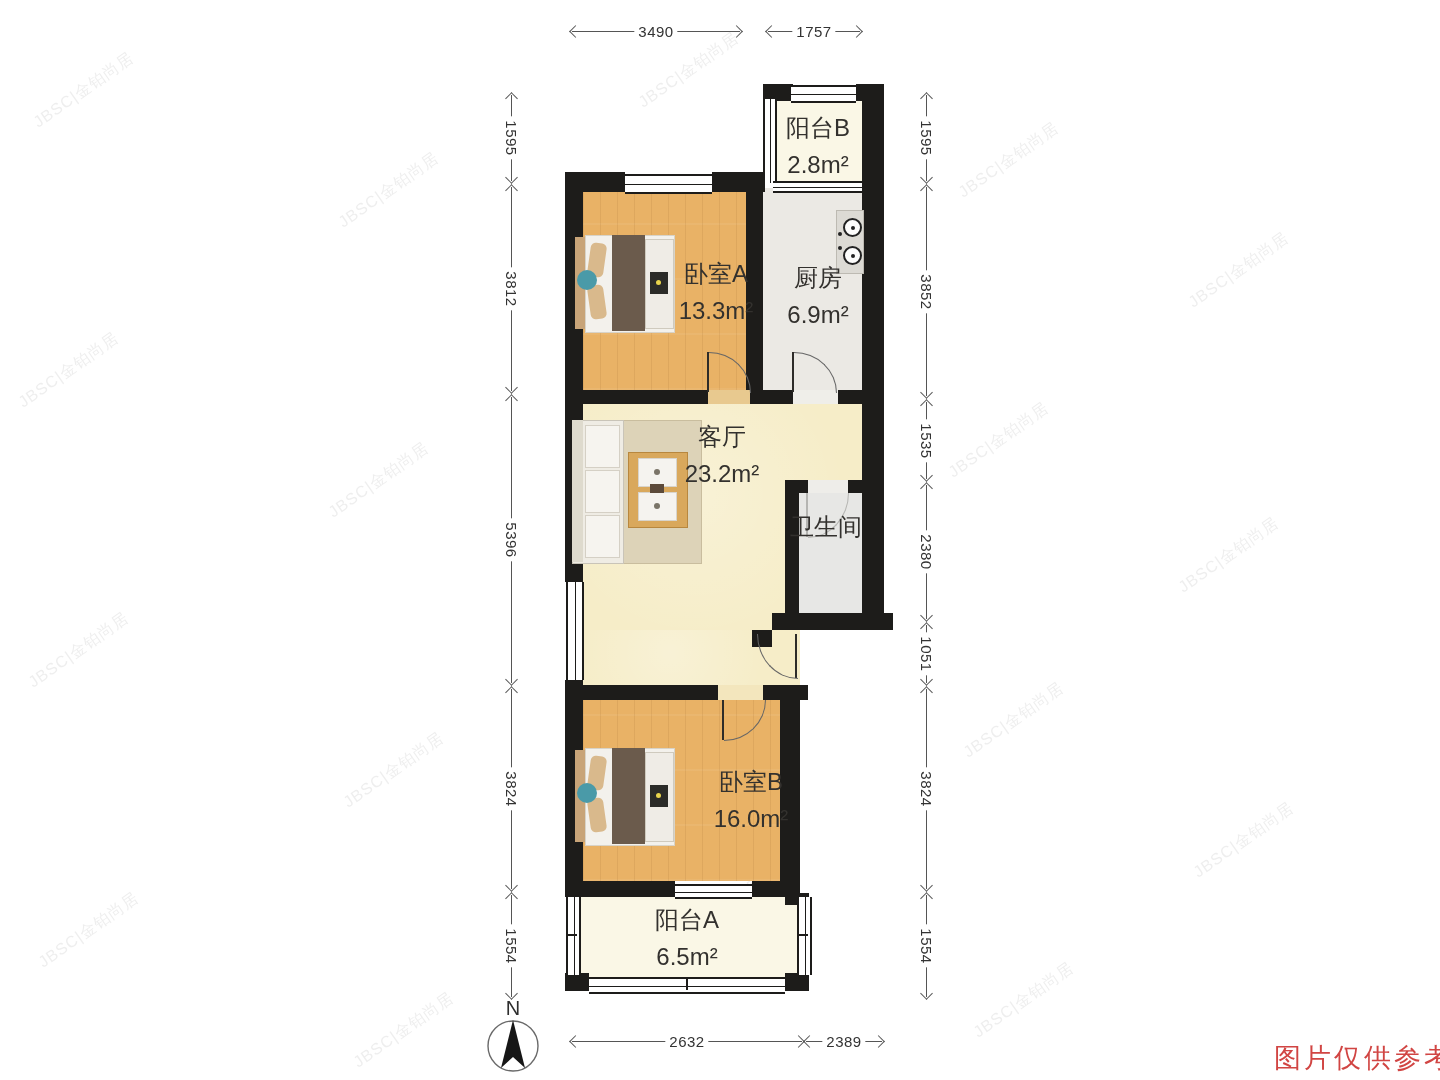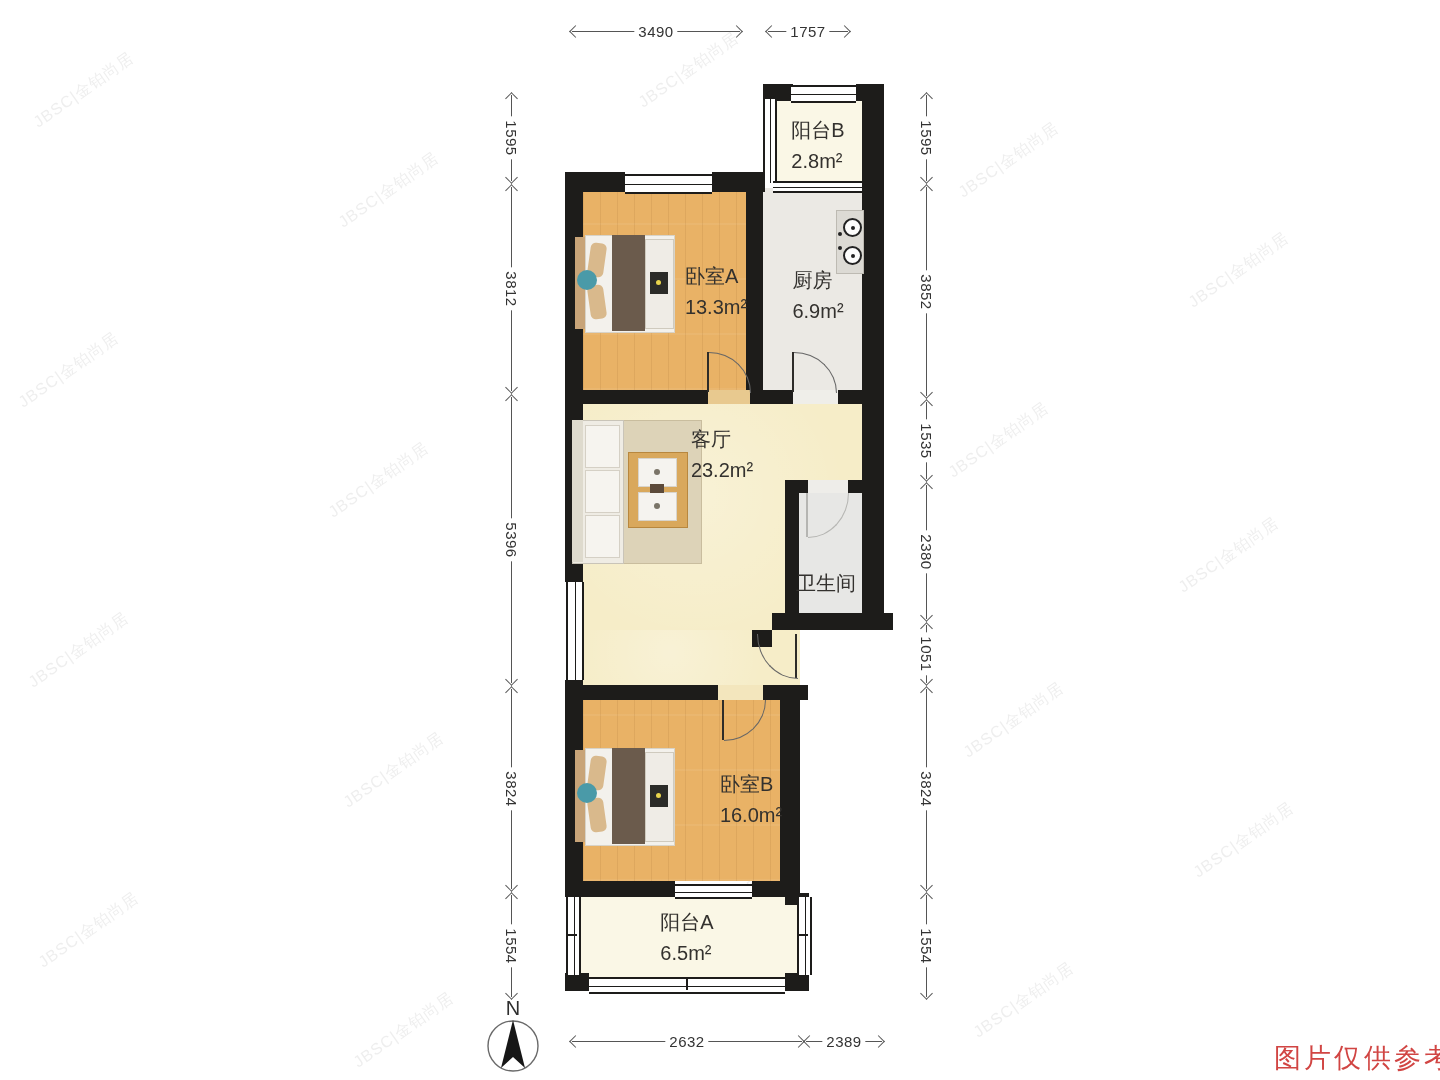--- a/index.html
+++ b/index.html
@@ -23,22 +23,22 @@
   .win-v::after{content:"";position:absolute;top:0;bottom:0;left:50%;border-left:1px solid #1d1c1a;}
   
   .leaf{position:absolute;background:#2e2c29;}
   .arc{position:absolute;}
   .arc.tr{border-top:1px solid #666;border-right:1px solid #666;border-top-right-radius:100% 100%;}
   .arc.br{border-bottom:1px solid #666;border-right:1px solid #666;border-bottom-right-radius:100% 100%;}
   .arc.bl{border-bottom:1px solid #666;border-left:1px solid #666;border-bottom-left-radius:100% 100%;}
   .arc.faint{border-color:#b5b5b2;}
   .leaf.faint{background:#b5b5b2;}
   
-  .rlabel{position:absolute;transform:translate(-50%,-50%);color:#33312e;
-          font-size:20px;line-height:1.55;white-space:nowrap;}
+  .rlabel{position:absolute;transform:translate(-50%,-50%);text-align:center;color:#33312e;
+          font-size:24px;line-height:1.55;white-space:nowrap;}
   
   .dim{position:absolute;}
   .dim.h{height:14px;background:linear-gradient(#555,#555) center/100% 1px no-repeat;}
   .dim.v{width:14px;background:linear-gradient(#555,#555) center/1px 100% no-repeat;}
   .dim::before,.dim::after{content:"";position:absolute;width:8px;height:8px;
           border-left:1.3px solid #555;border-bottom:1.3px solid #555;}
   .dim.h::before{left:-1px;top:50%;margin-top:-4px;transform:rotate(45deg);}
   .dim.h::after{right:-1px;top:50%;margin-top:-4px;transform:rotate(225deg);}
   .dim.v::before{top:-1px;left:50%;margin-left:-4px;transform:rotate(135deg);}
   .dim.v::after{bottom:-1px;left:50%;margin-left:-4px;transform:rotate(-45deg);}
@@ -203,36 +203,36 @@
     <div>13.3m²</div>
   </div>
   <div class="rlabel" style="left:818px;top:296px">
     <div>厨房</div>
     <div>6.9m²</div>
   </div>
   <div class="rlabel" style="left:722px;top:455px">
     <div>客厅</div>
     <div>23.2m²</div>
   </div>
-  <div class="rlabel" style="left:826px;top:583px">
+  <div class="rlabel" style="left:826px;top:527px">
     <div>卫生间</div>
   </div>
   <div class="rlabel" style="left:751px;top:800px">
     <div>卧室B</div>
     <div>16.0m²</div>
   </div>
   <div class="rlabel" style="left:687px;top:938px">
     <div>阳台A</div>
     <div>6.5m²</div>
   </div>
 
   <div class="dim h" style="left:572px;top:24px;width:168px">
     <span class="dl">3490</span>
     </div>
-  <div class="dim h" style="left:768px;top:24px;width:80px">
+  <div class="dim h" style="left:768px;top:24px;width:92px">
     <span class="dl">1757</span>
     </div>
 
   <div class="dim h" style="left:572px;top:1034px;width:230px">
     <span class="dl">2632</span>
     </div>
   <div class="dim h" style="left:806px;top:1034px;width:76px">
     <span class="dl">2389</span>
     </div>
 

